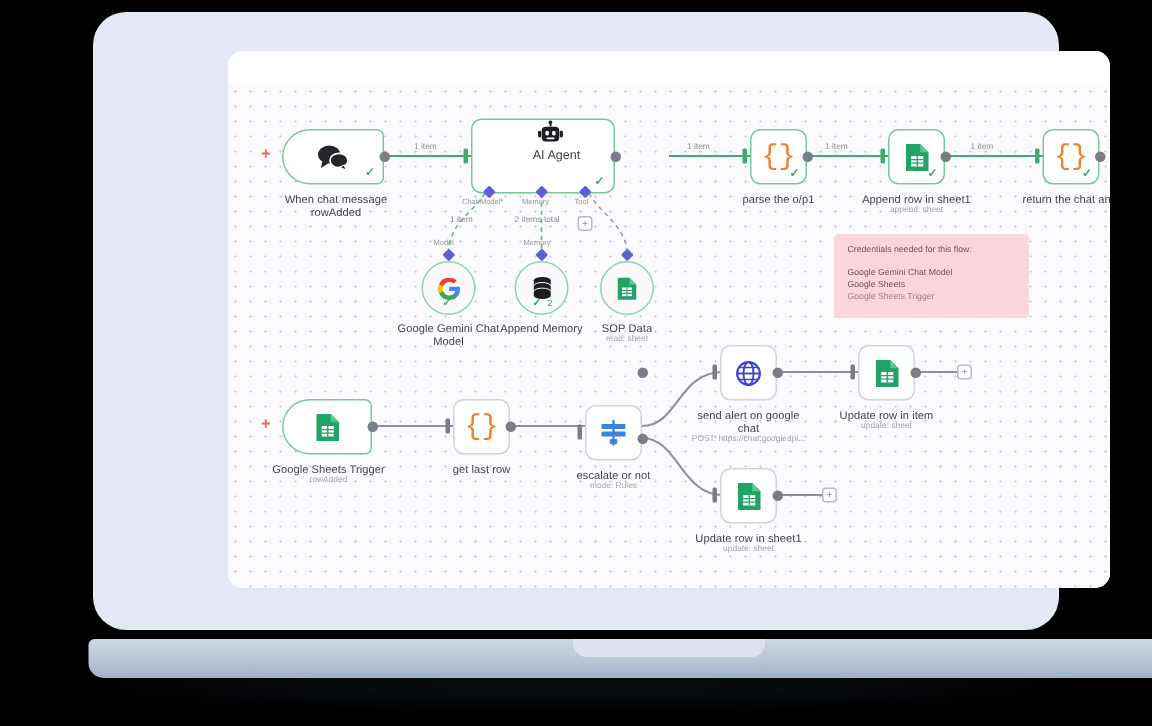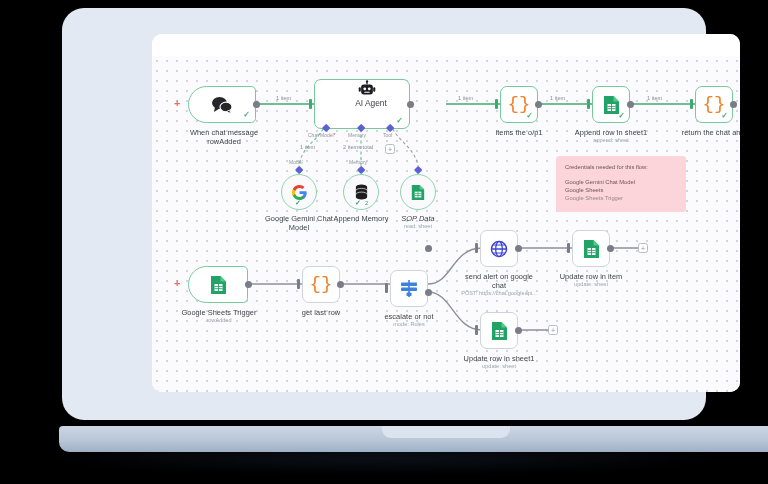--- a/index.html
+++ b/index.html
@@ -193,21 +193,21 @@
         </div>
         <div class="wlabel" style="left:306px;top:61px;">1 item</div>
 
         <div class="node">
           <div class="port-in green" style="left:343px;top:65px;"></div>
           <div class="nbox green" style="left:348px;top:52px;width:38px;height:37px;">
             <span class="brace">{}</span>
             <span class="checkmark" style="right:4px;bottom:2px;">✓</span>
           </div>
           <div class="port" style="left:383px;top:66.5px;"></div>
-          <div class="nlabel" style="left:331px;top:94px;width:72px;">items the o/p1</div>
+          <div class="nlabel" style="left:331px;top:94px;width:72px;">parse the o/p1</div>
         </div>
         <div class="wlabel" style="left:398px;top:61px;">1 item</div>
 
         <div class="node">
           <div class="port-in green" style="left:435px;top:65px;"></div>
           <div class="nbox green" style="left:440px;top:52px;width:38px;height:37px;">
             <svg class="ic" width="17" height="20" viewBox="0 0 17 20">
               <path d="M1 1 h9.5 L16 6.5 V19 H1 Z" fill="#21a366"></path>
               <path d="M10.5 1 L16 6.5 h-5.5 Z" fill="#57c98a"></path>
               <rect x="4.5" y="9" width="8" height="7" fill="#fff"></rect>
@@ -276,21 +276,21 @@
           <div class="ncircle green" style="left:248px;top:140px;width:36px;height:36px;">
             <svg class="ic" width="14" height="17" viewBox="0 0 17 20">
               <path d="M1 1 h9.5 L16 6.5 V19 H1 Z" fill="#21a366"></path>
               <path d="M10.5 1 L16 6.5 h-5.5 Z" fill="#57c98a"></path>
               <rect x="4.5" y="9" width="8" height="7" fill="#fff"></rect>
               <line x1="8.5" y1="9" x2="8.5" y2="16" stroke="#21a366" stroke-width="0.9"></line>
               <line x1="4.5" y1="11.4" x2="12.5" y2="11.4" stroke="#21a366" stroke-width="0.9"></line>
               <line x1="4.5" y1="13.7" x2="12.5" y2="13.7" stroke="#21a366" stroke-width="0.9"></line>
             </svg>
           </div>
-          <div class="nlabel" style="left:236px;top:180px;width:60px;font-style:italic;">SOP Data</div>
+          <div class="nlabel" style="left:236px;top:180px;width:60px;">SOP Data</div>
           <div class="nsub" style="left:236px;top:189px;width:60px;">read: sheet</div>
         </div>
 
         <div class="sticky" style="left:404px;top:122px;width:130px;height:56px;">
           <div class="st-title">Credentials needed for this flow:</div>
           <div class="st-line">Google Gemini Chat Model</div>
           <div class="st-line">Google Sheets</div>
           <div class="st-line dim">Google Sheets Trigger</div>
         </div>
 

